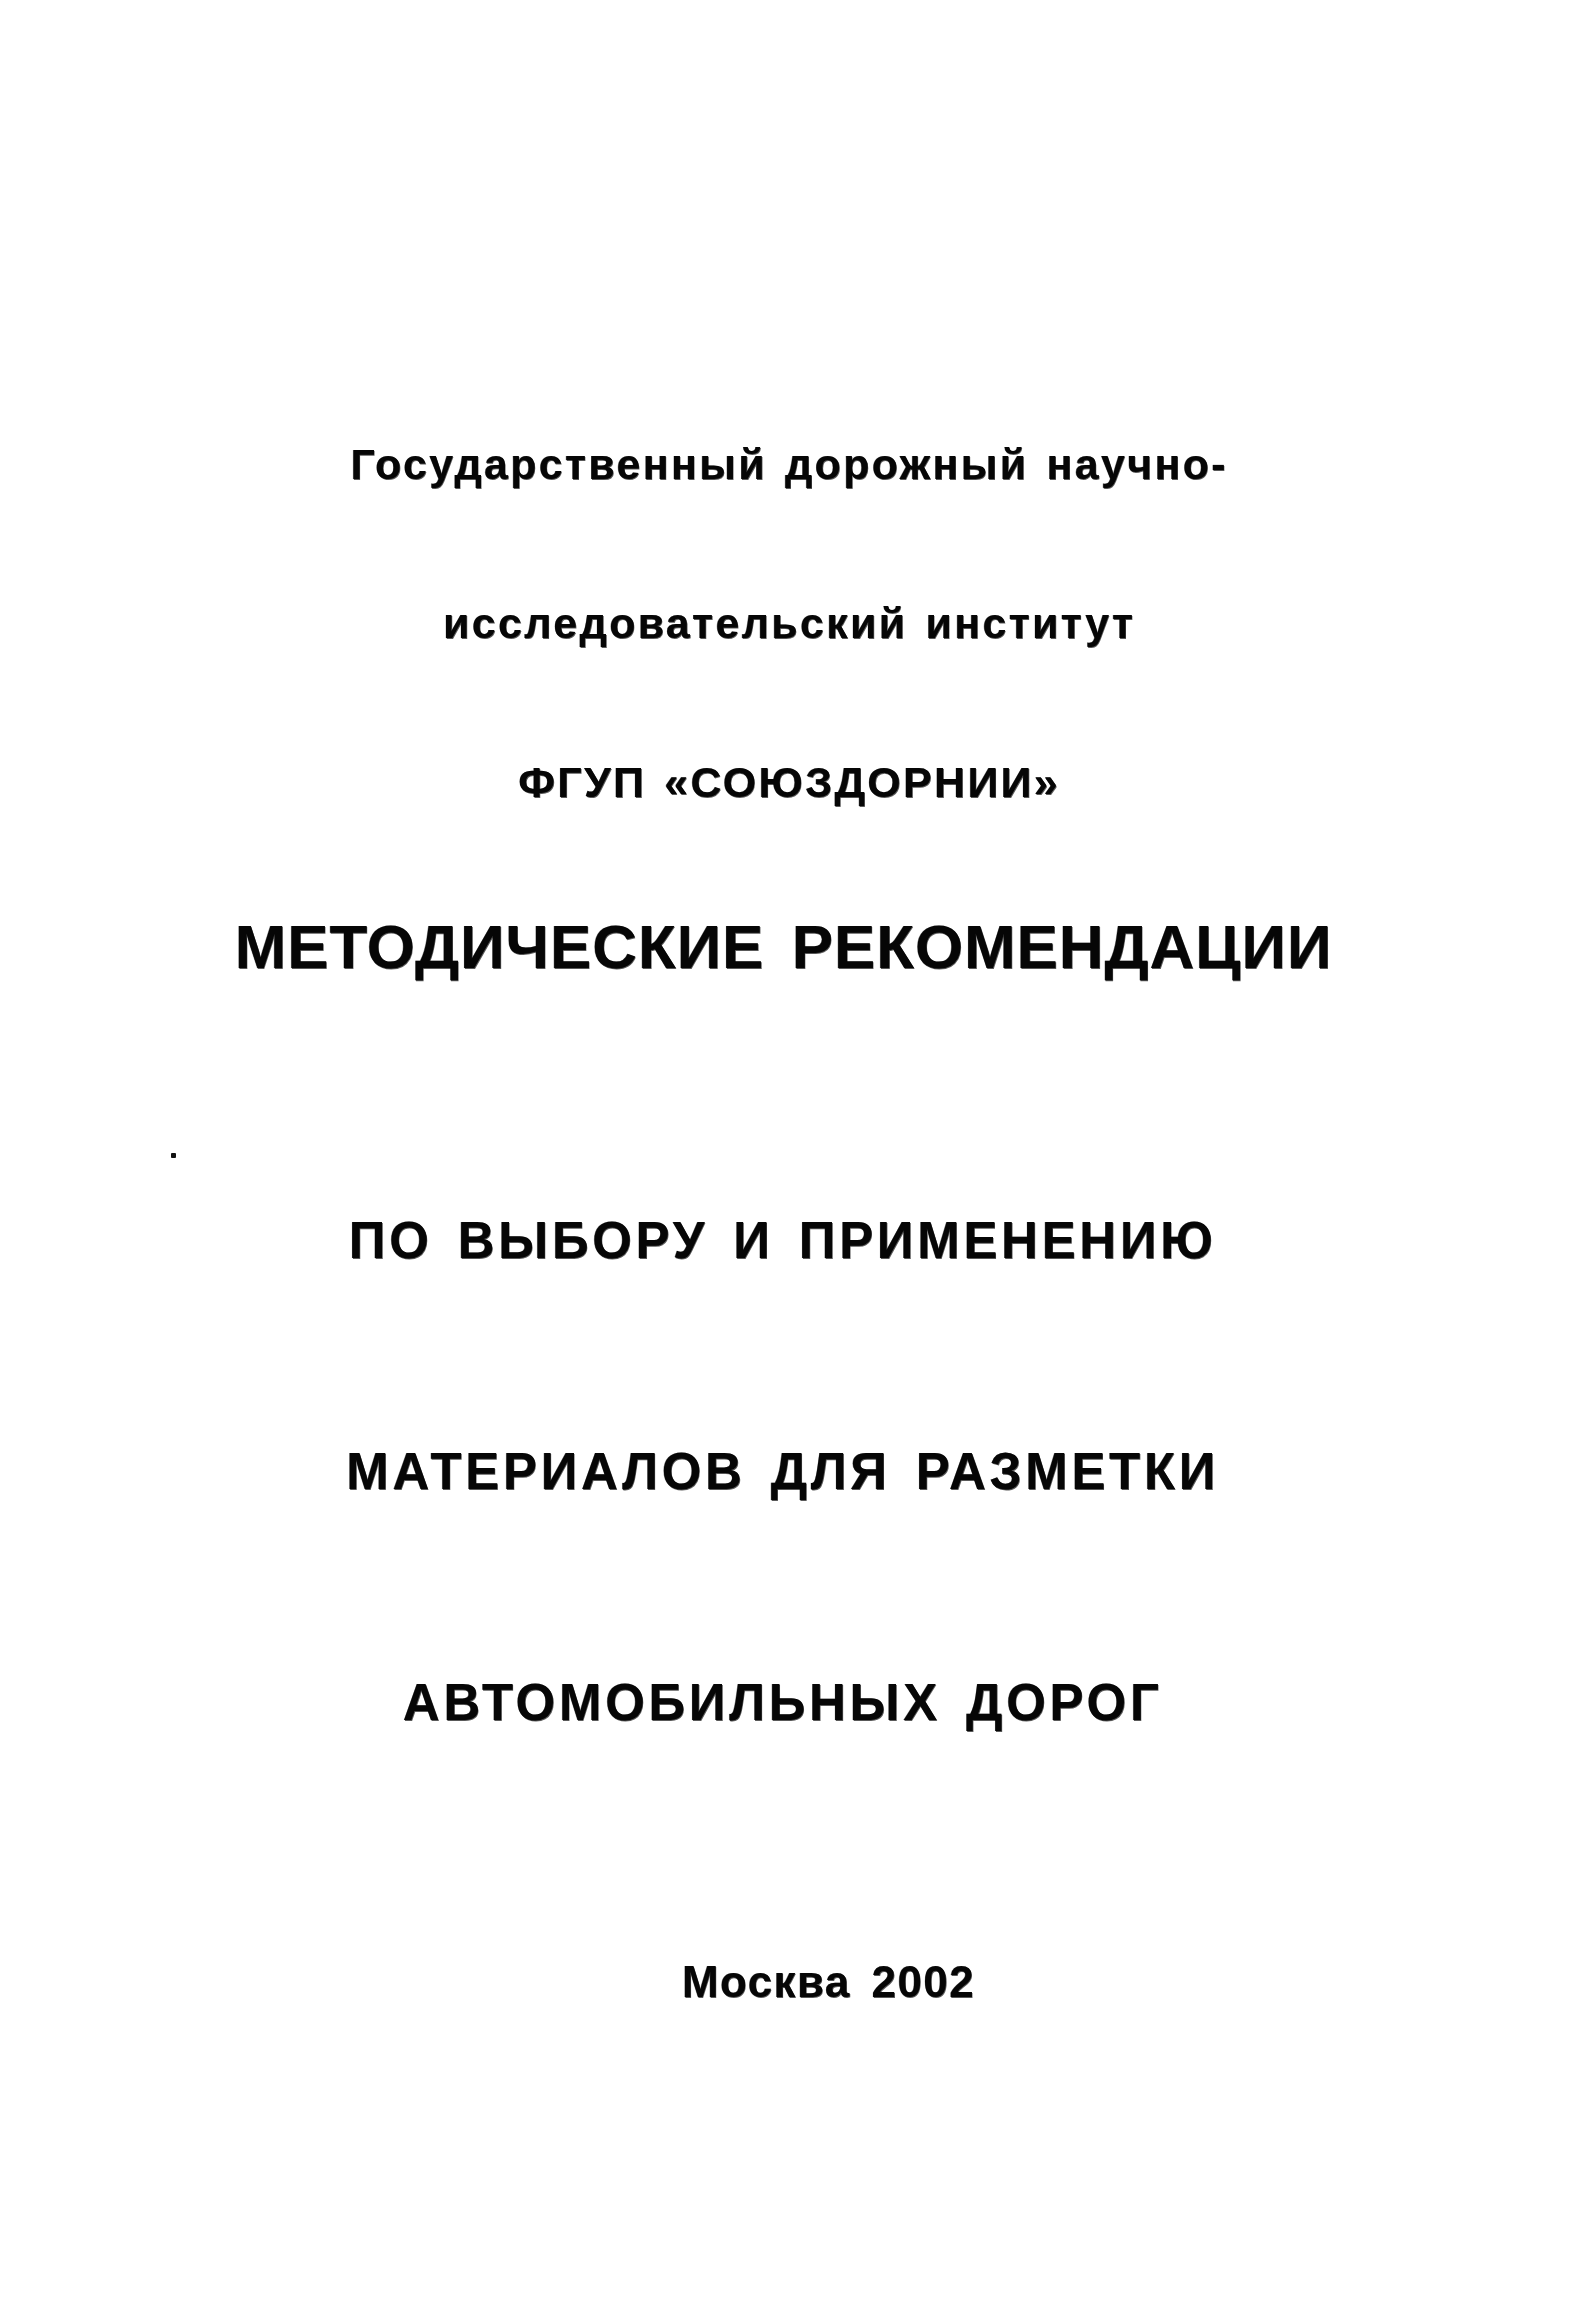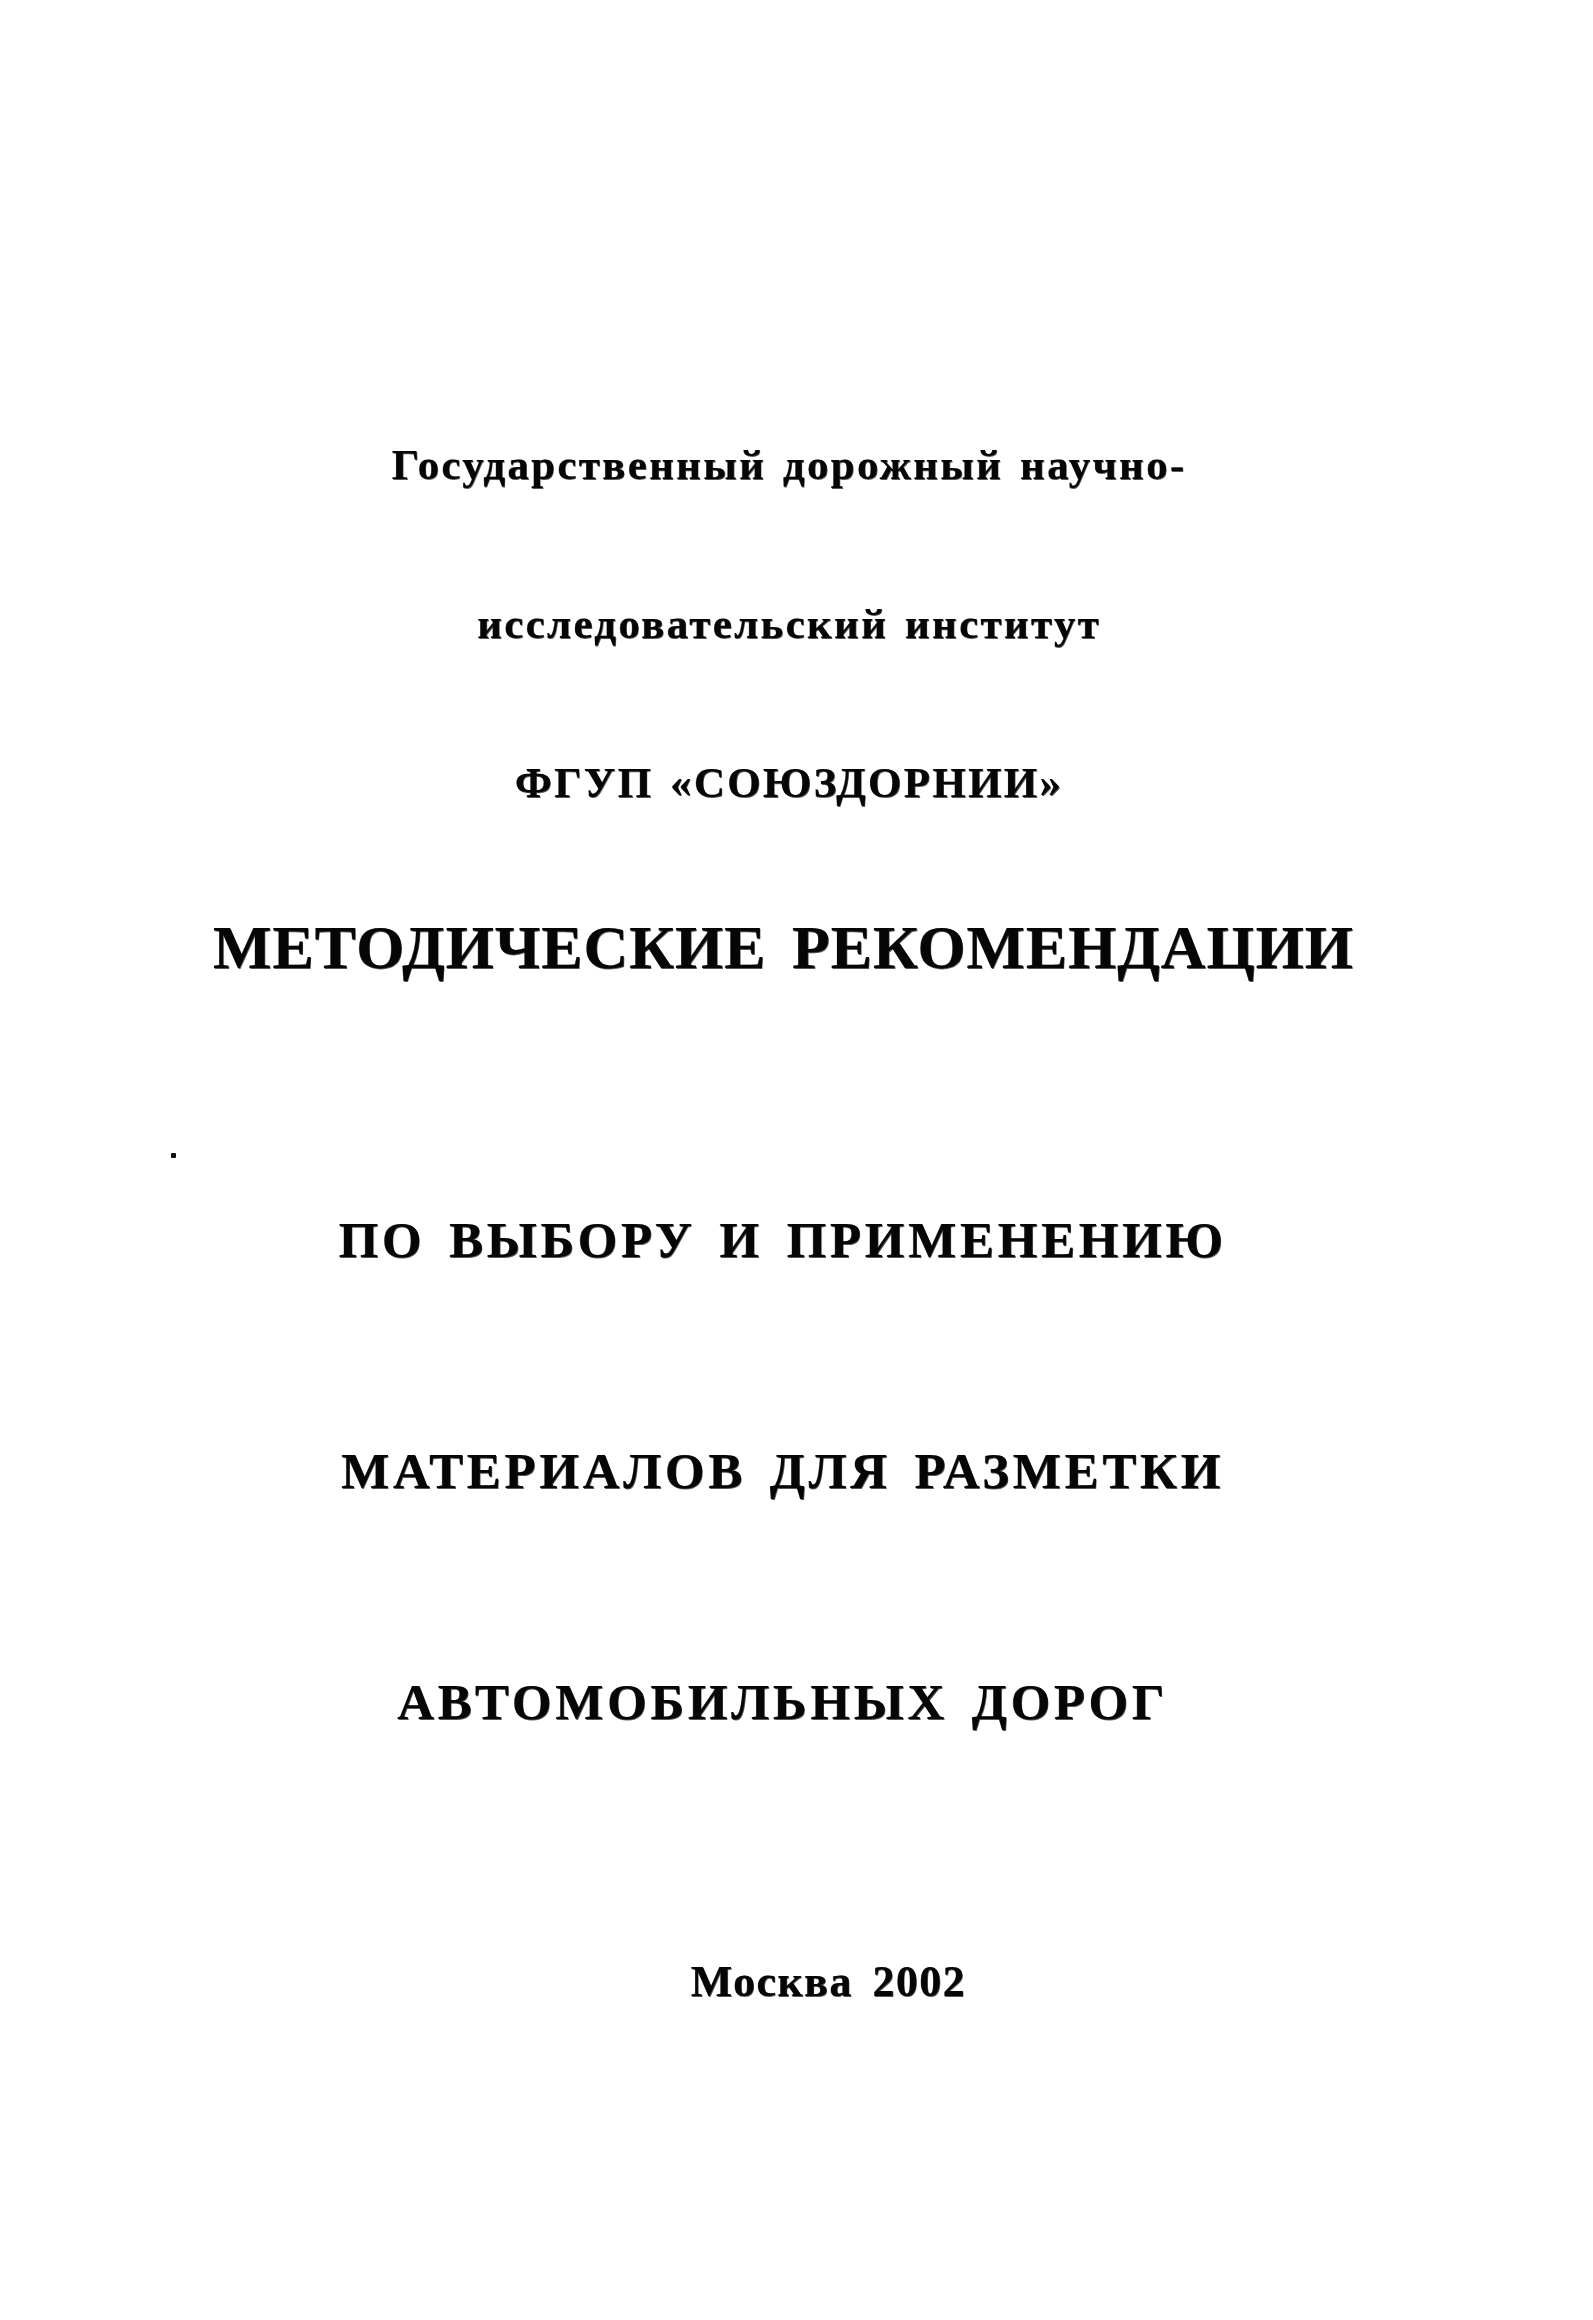--- a/index.html
+++ b/index.html
@@ -6,21 +6,21 @@
     margin: 0;
     padding: 0;
     background: #ffffff;
   }
   .page {
     position: relative;
     width: 1593px;
     height: 2321px;
     background: #ffffff;
     overflow: hidden;
-    font-family: Liberation Serif, serif;
+    font-family: Liberation Sans, sans-serif;
     color: #060606;
   }
   .scan-text {
     position: absolute;
     left: 0;
     width: 100%;
     text-align: center;
     font-weight: bold;
     white-space: pre;
     

